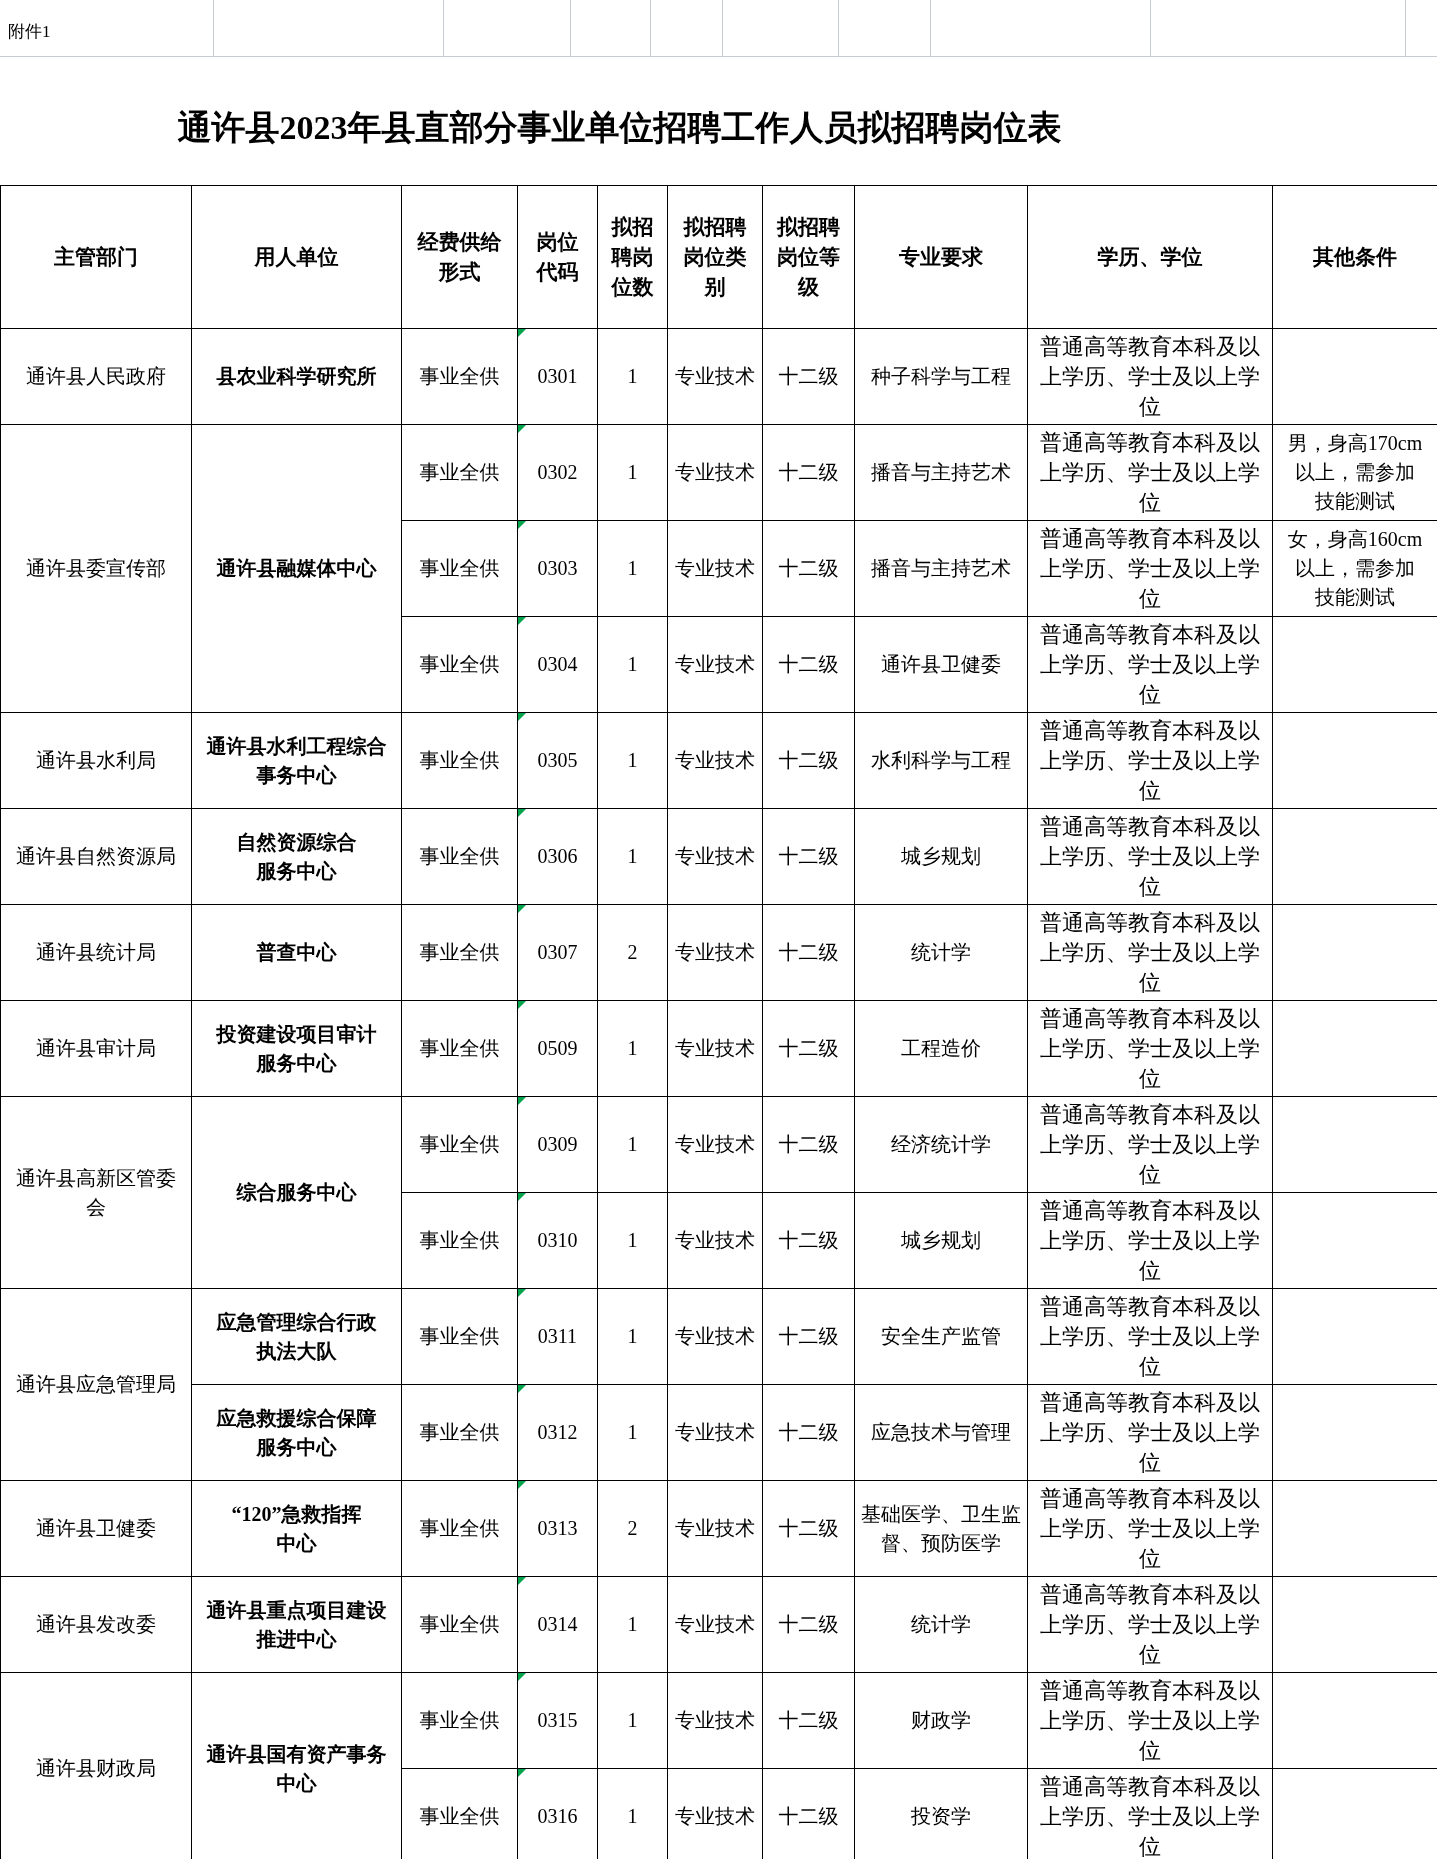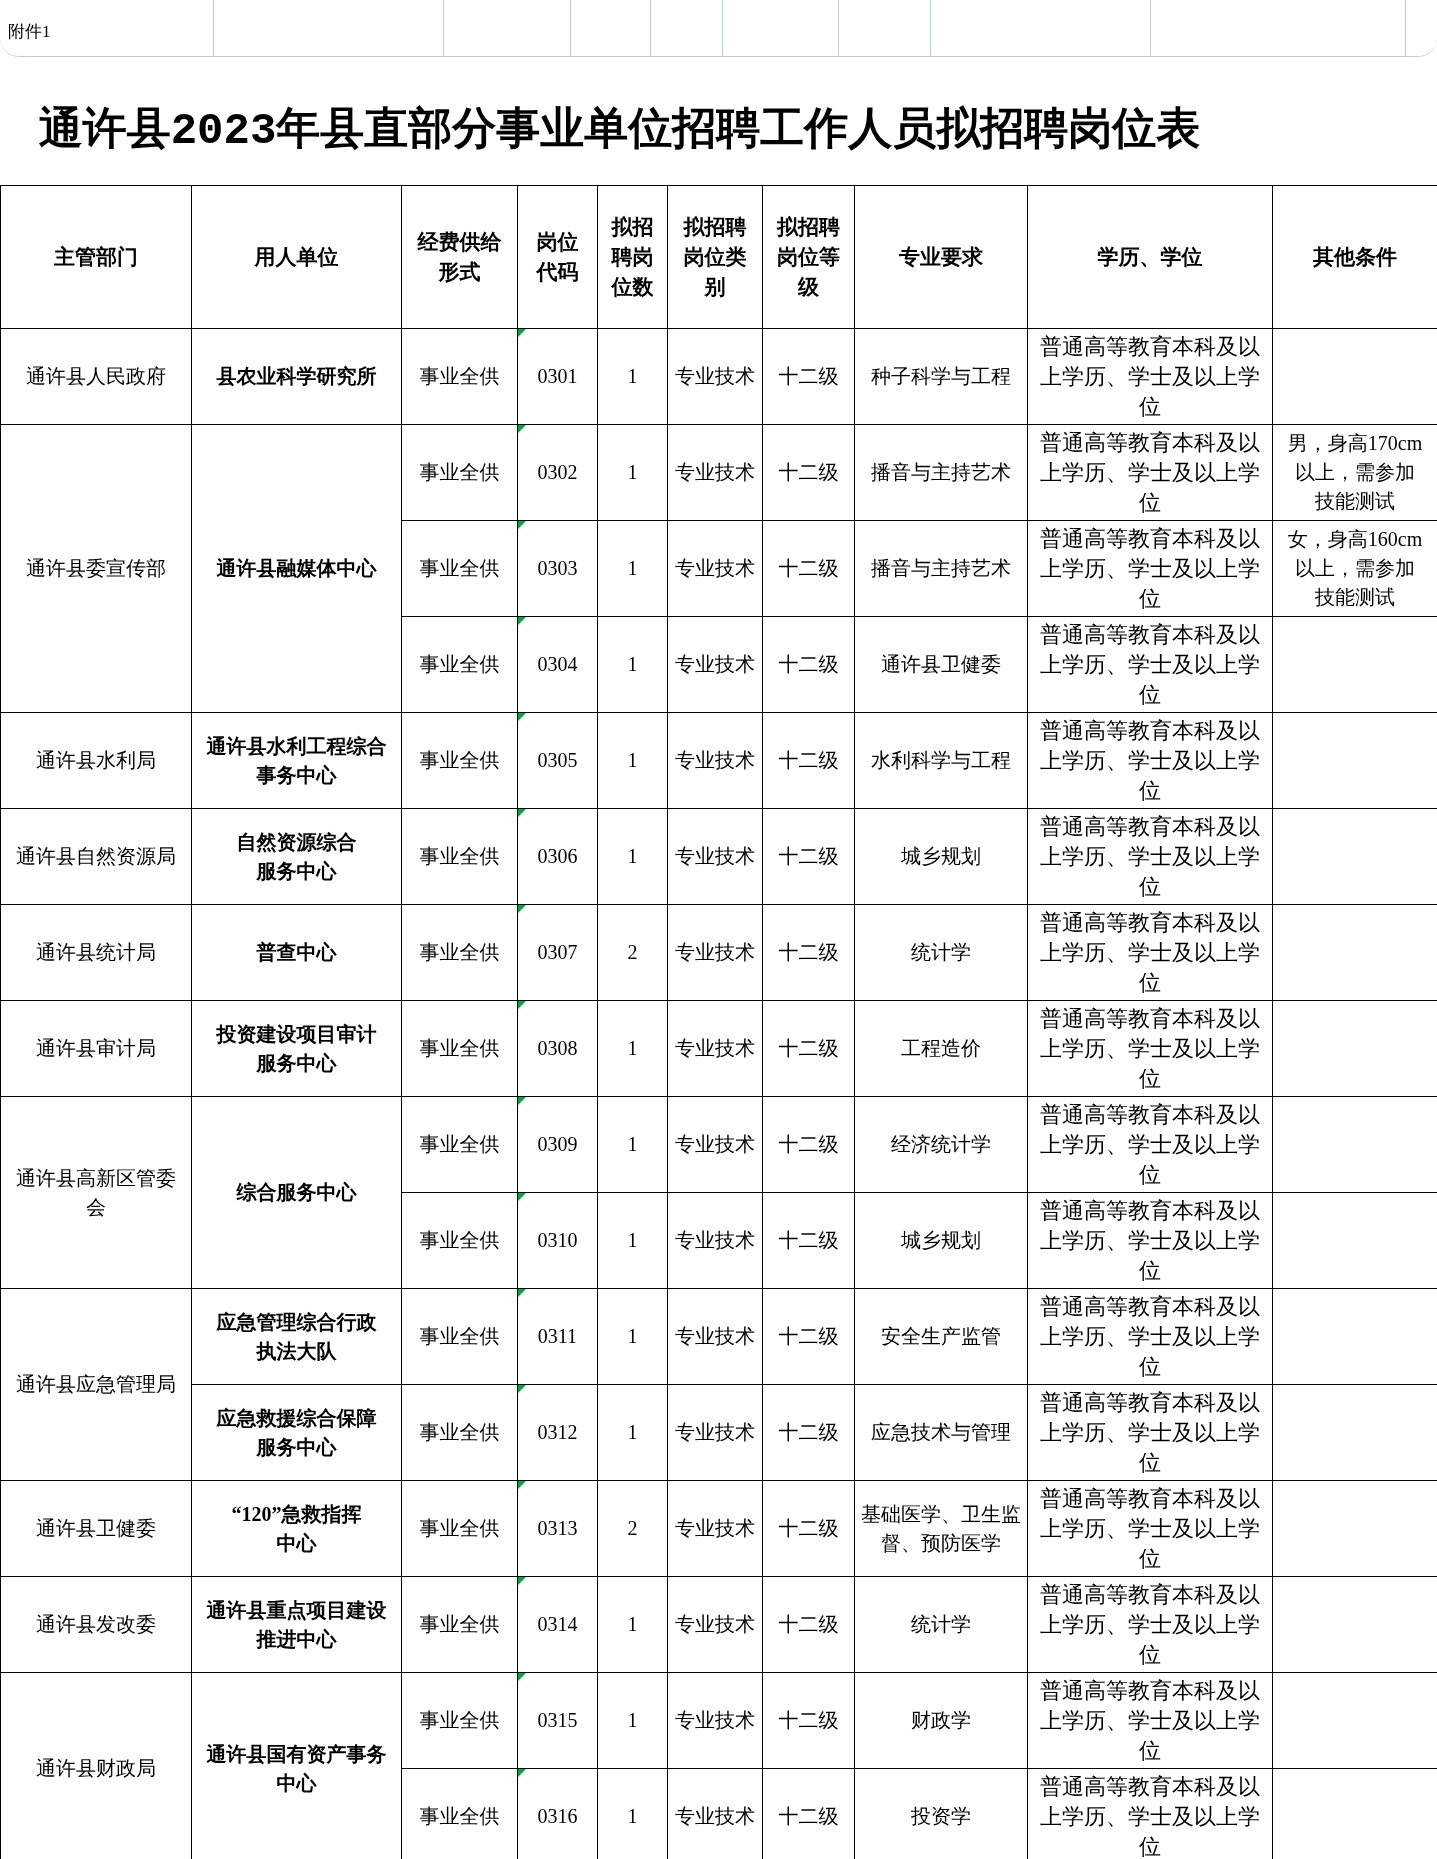--- a/index.html
+++ b/index.html
@@ -4,38 +4,38 @@
 <style>
   html,body{margin:0;padding:0;background:#ffffff;}
   body{
     width:1437px;height:1859px;
     font-family:"Liberation Serif","DejaVu Serif",serif;
     color:#000;position:relative;overflow:hidden;
   }
   
   .top-band{
     position:relative;height:57px;width:1437px;
-    border-bottom:1px solid #c6ccd2;box-sizing:border-box;border-radius:19px;
+    border-bottom:1px solid #c6ccd2;box-sizing:border-box;
   }
   .top-band .vline{
     position:absolute;top:0;bottom:0;width:1px;background:#c6ccd2;
   }
   .attachment{
     position:absolute;left:8px;top:22px;
     font-size:17px;line-height:20px;
   }
   
   .title-band{
     height:128px;width:1215px;
     display:flex;align-items:center;justify-content:center;
     padding-top:14px;box-sizing:border-box;
   }
   .doc-title{
-    font-family:Liberation Mono, monospace;
-    font-weight:700;font-size:44px;letter-spacing:0px;white-space:nowrap;margin-left:24px;
+    font-family:Liberation Serif, serif;
+    font-weight:700;font-size:34px;letter-spacing:0px;white-space:nowrap;margin-left:24px;
   }
   
   table.jobs{
     border-collapse:collapse;table-layout:fixed;
     width:1437px;box-sizing:border-box;
   }
   table.jobs th,table.jobs td{
     border:1px solid #000;
     vertical-align:middle;text-align:center;
     overflow:hidden;box-sizing:border-box;
@@ -208,21 +208,21 @@
         <td class="education-cell">普通高等教育本科及以
 上学历、学士及以上学
 位</td>
         <td class="other-cell"></td>
       </tr>
       <tr>
         <td class="dept-cell">通许县审计局</td>
         <td class="unit-cell">投资建设项目审计
 服务中心</td>
         <td class="funding-cell">事业全供</td>
-        <td class="code-cell">0308</td>
+        <td class="code-cell">0509</td>
         <td class="count-cell">1</td>
         <td class="category-cell">专业技术</td>
         <td class="level-cell">十二级</td>
         <td class="major-cell">工程造价</td>
         <td class="education-cell">普通高等教育本科及以
 上学历、学士及以上学
 位</td>
         <td class="other-cell"></td>
       </tr>
       <tr>

